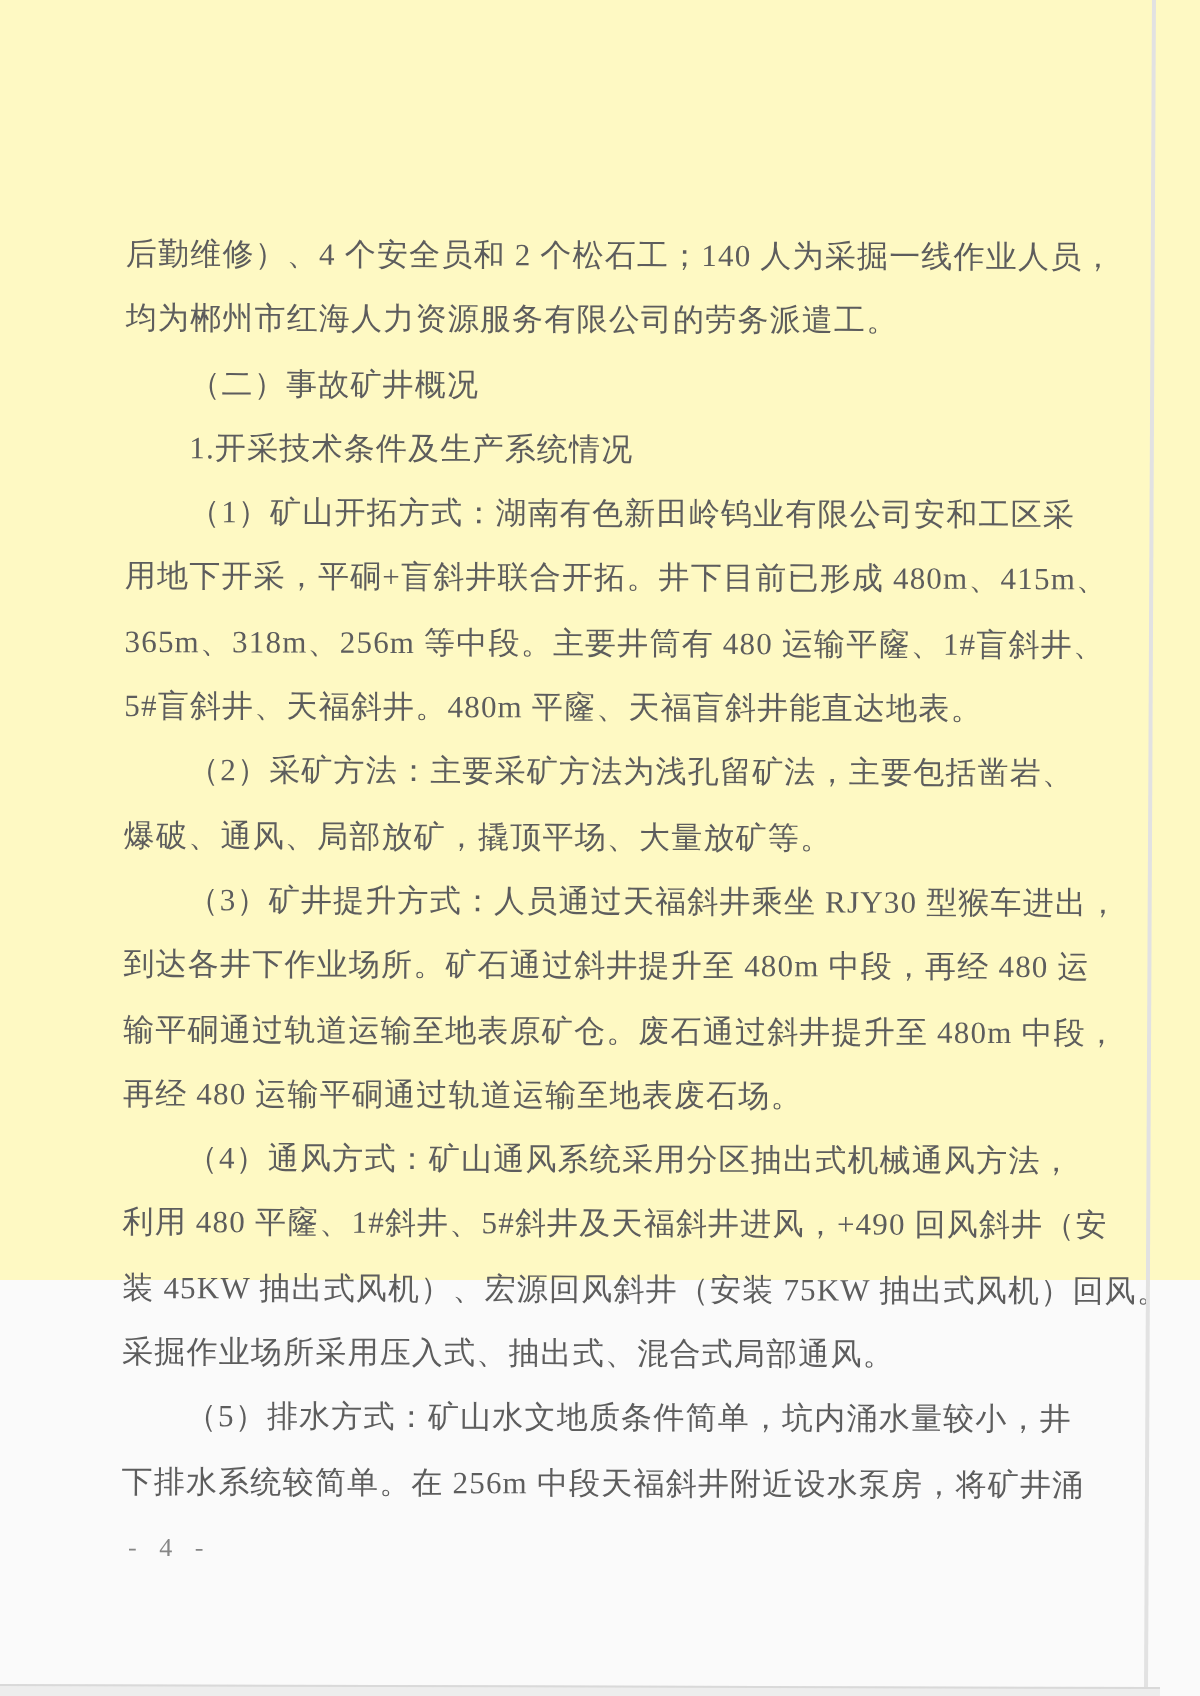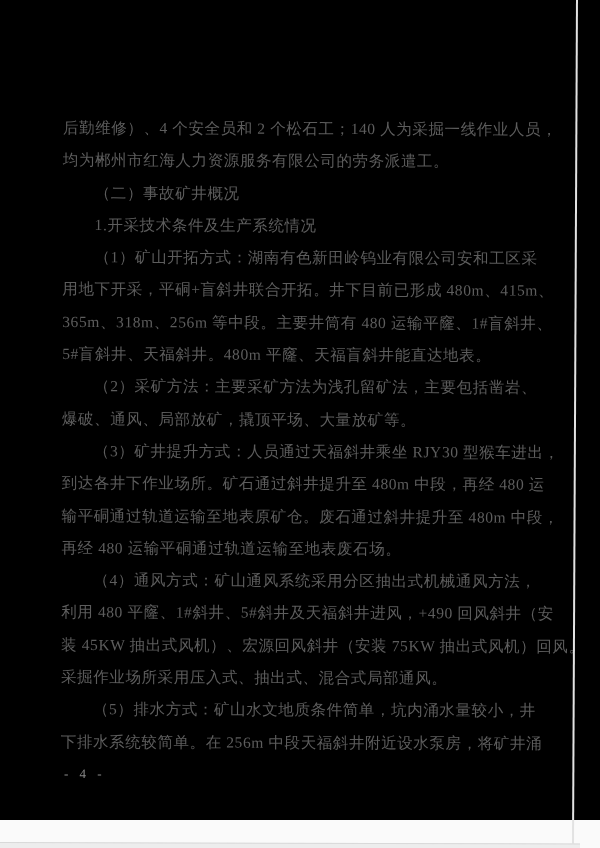--- a/index.html
+++ b/index.html
@@ -12,22 +12,22 @@
     position: relative;
     overflow: hidden;
     background: #fafafa;
     font-family: "Liberation Serif", "DejaVu Serif", serif;
   }
   .page {
     position: absolute;
     left: 0;
     top: 0;
     width: 600px;
-    height: 820px;
-    background: #000000;
+    height: 640px;
+    background: #fef9c3;
   }
   
   .page-edge-right {
     position: absolute;
     left: 576px;
     top: -3px;
     width: 1.5px;
     height: 856px;
     background: #e2e2e2;
     transform: rotate(0.27deg);

